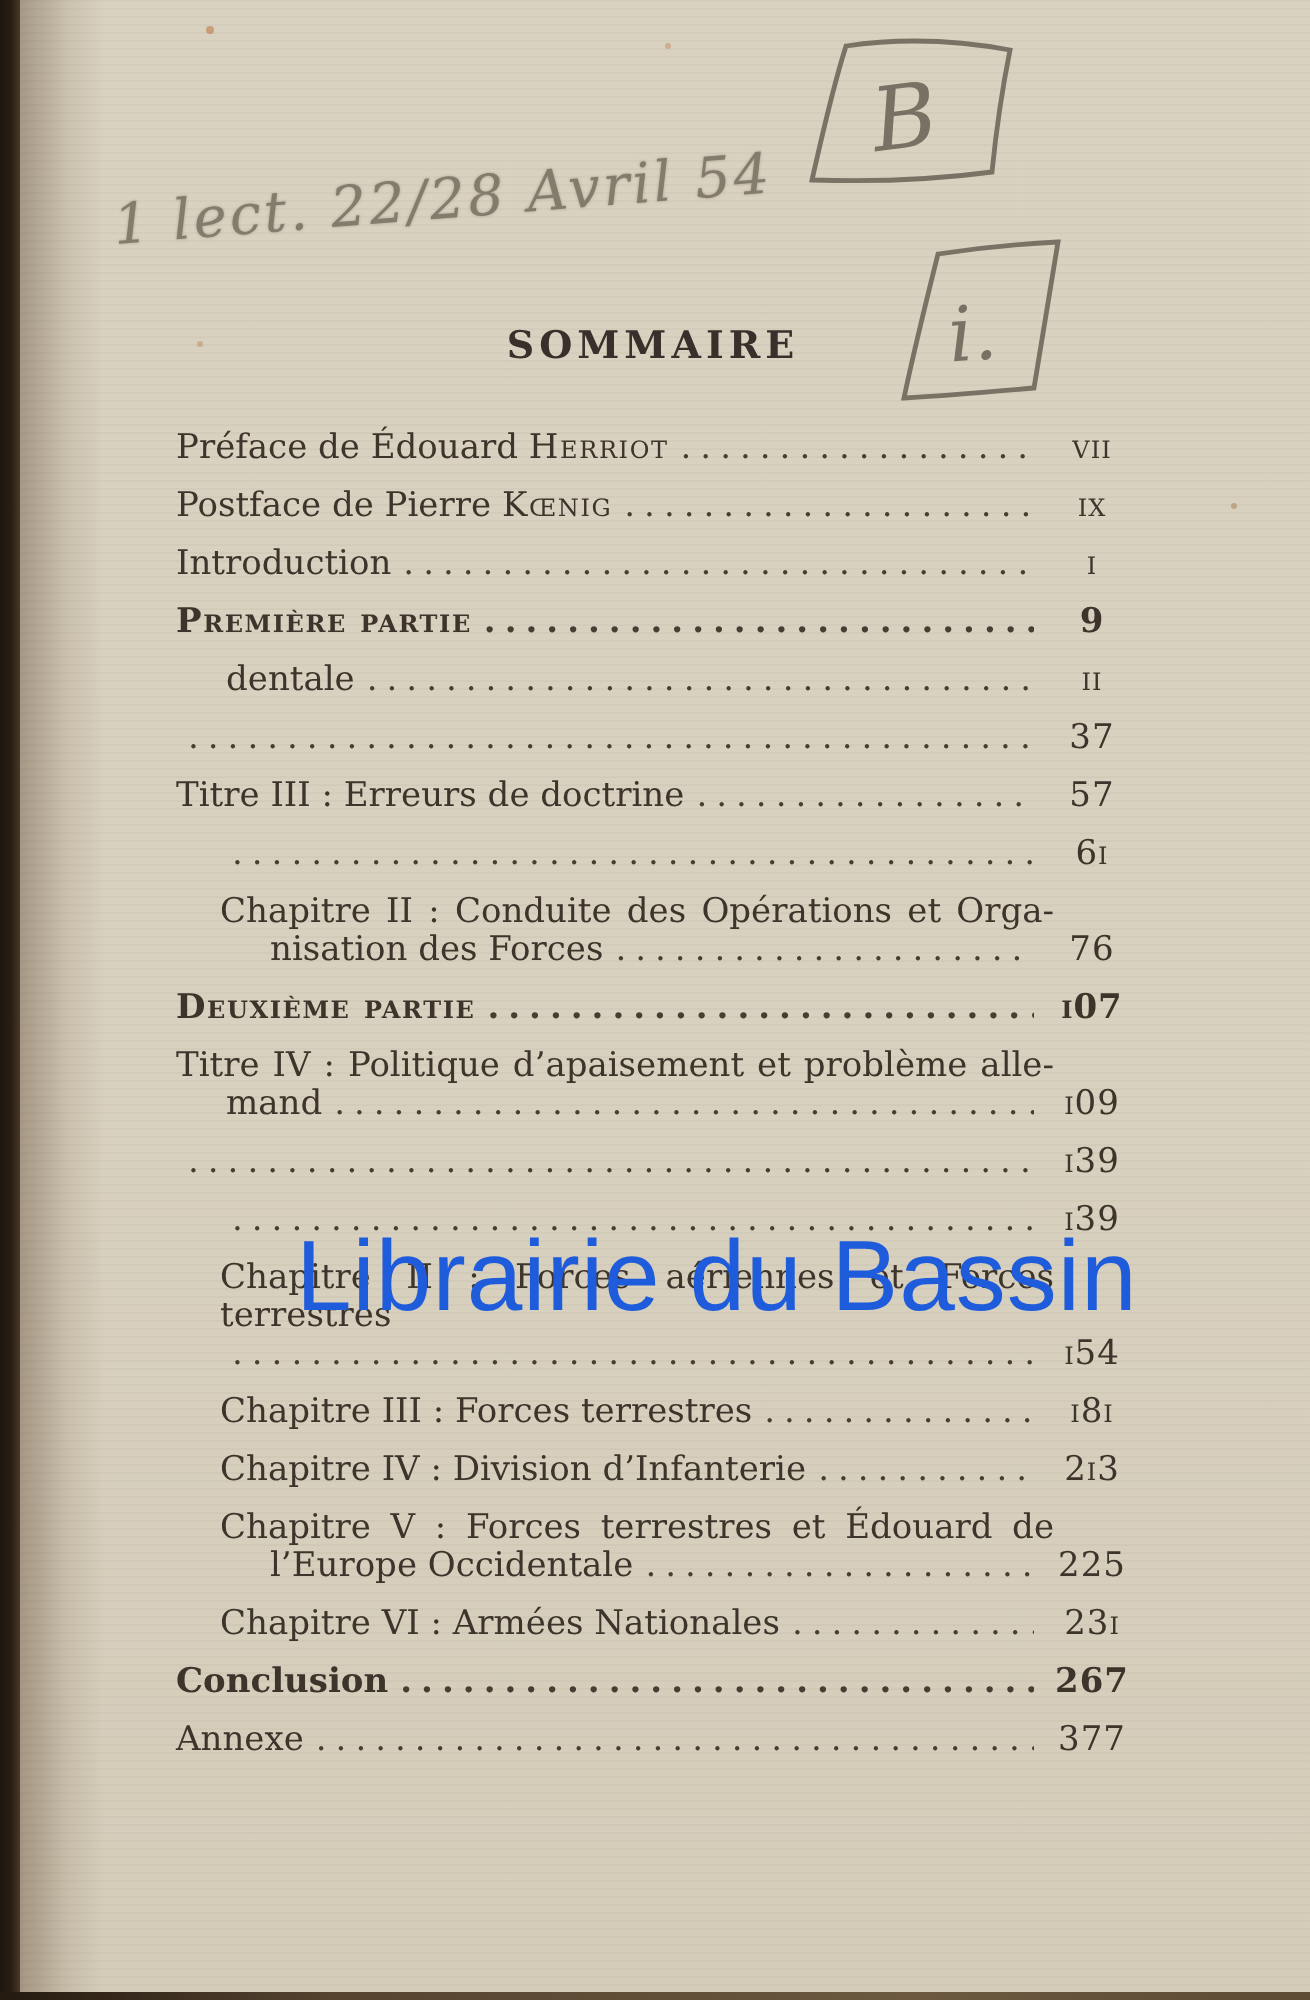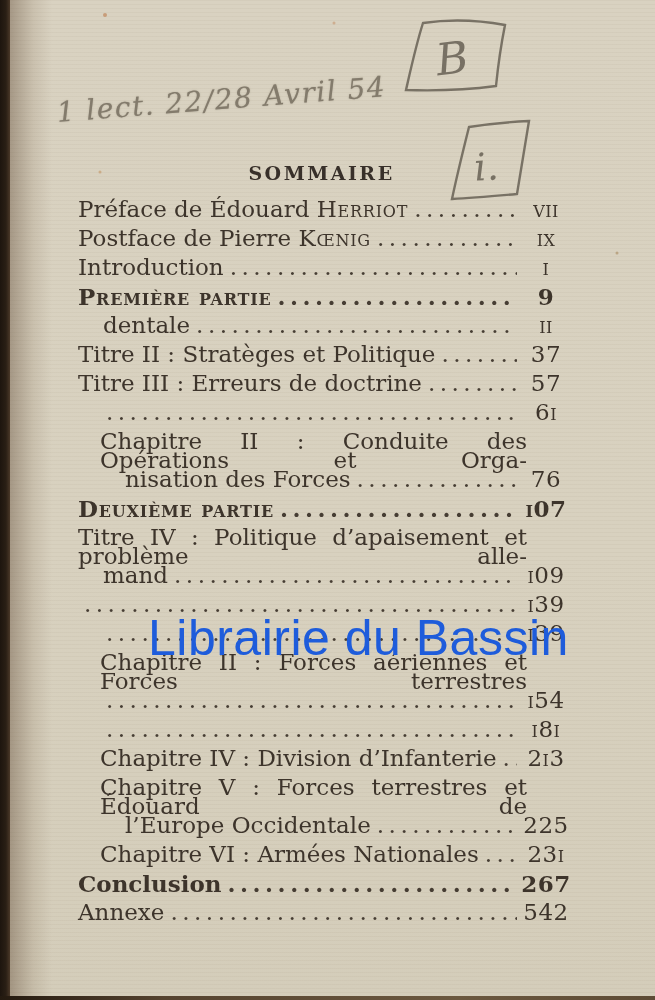--- a/index.html
+++ b/index.html
@@ -17,26 +17,26 @@
   .specks { position:absolute; left:0; top:0; width:2px; height:2px; border-radius:50%;
     box-shadow:104px 14px 0 1px rgba(185,113,63,0.55), 99px 171px 0 0.5px rgba(192,138,82,0.5),
                616px 252px 0 0.5px rgba(169,139,95,0.6), 333px 22px 0 0.5px rgba(190,120,70,0.4); }
   .gutter { position:absolute; left:0; top:0; bottom:0; width:10px;
     background:linear-gradient(90deg,#1d150e 0%,#2a1f15 60%,#4a3828 100%); }
   .gutter-shadow { position:absolute; left:10px; top:0; bottom:0; width:42px;
     background:linear-gradient(90deg, rgba(82,58,38,0.38), rgba(110,85,60,0.14) 55%, rgba(0,0,0,0)); }
   .bottom-edge { position:absolute; left:0; right:0; bottom:0; height:4px;
     background:linear-gradient(90deg,#241a10,#55432f 25%,#6b583f 70%,#5d4b35); }
 
-  .content { position:absolute; left:78px; right:70px; top:0; }
+  .content { position:absolute; left:88px; right:70px; top:0; }
   .page-title {
     margin:162px 0 0 0; text-align:center; padding-right:20px;
     font-size:19px; font-weight:bold; letter-spacing:2.5px; color:#38302a;
   }
-  .toc { margin-top:16px; font-size:23px; }
+  .toc { margin-top:31px; font-size:17px; }
   .entry { margin-bottom:10px; }
   .entry.gap { margin-top:9px;font-weight:bold; }
   .entry.chapitre { margin-left:22px; }
   .line1 { line-height:19px; margin-right:58px; text-align:justify; text-align-last:justify; white-space:normal; }
   .row { display:flex; align-items:baseline; line-height:19px; }
   .label { white-space:nowrap; flex:none; }
   .label.cont { padding-left:25px; }
   .sc { font-variant:small-caps; letter-spacing:0.8px; }
   .dots { flex:1 1 auto; overflow:hidden; white-space:nowrap; letter-spacing:4.5px; padding:0 2px 0 6px; color:#463d33; }
   .pagenum { flex:none; width:58px; text-align:center; padding-right:10px; font-variant:small-caps; letter-spacing:0.5px; }
@@ -106,21 +106,20 @@
         </div>
         <div class="entry titre">
           <div class="row">
             <span class="label cont">dentale</span>
             <span class="dots">..........................................................................................</span>
             <span class="pagenum">ii</span>
           </div>
         </div>
         <div class="entry titre">
           <div class="row">
-            <span class="label">Titre II : Stratèges et Politique</span>
             <span class="dots">..........................................................................................</span>
             <span class="pagenum">37</span>
           </div>
         </div>
         <div class="entry titre">
           <div class="row">
             <span class="label">Titre III : Erreurs de doctrine</span>
             <span class="dots">..........................................................................................</span>
             <span class="pagenum">57</span>
           </div>
@@ -168,20 +167,21 @@
         </div>
         <div class="entry chapitre">
           <div class="line1">Chapitre II : Forces aériennes et Forces terrestres</div>
           <div class="row">
             <span class="dots">..........................................................................................</span>
             <span class="pagenum">i54</span>
           </div>
         </div>
         <div class="entry chapitre">
           <div class="row">
+            <span class="label">Chapitre III : Forces terrestres</span>
             <span class="dots">..........................................................................................</span>
             <span class="pagenum">i8i</span>
           </div>
         </div>
         <div class="entry chapitre">
           <div class="row">
             <span class="label">Chapitre IV : Division d’Infanterie</span>
             <span class="dots">..........................................................................................</span>
             <span class="pagenum">2i3</span>
           </div>
@@ -205,21 +205,21 @@
           <div class="row">
             <span class="label">Conclusion</span>
             <span class="dots">..........................................................................................</span>
             <span class="pagenum">267</span>
           </div>
         </div>
         <div class="entry back">
           <div class="row">
             <span class="label">Annexe</span>
             <span class="dots">..........................................................................................</span>
-            <span class="pagenum">542</span>
+            <span class="pagenum">377</span>
           </div>
         </div>
       </div>
   </div>
 
   <div class="watermark">Librairie du Bassin</div>
 
   <div class="gutter"></div>
   <div class="gutter-shadow"></div>
   <div class="bottom-edge"></div>

